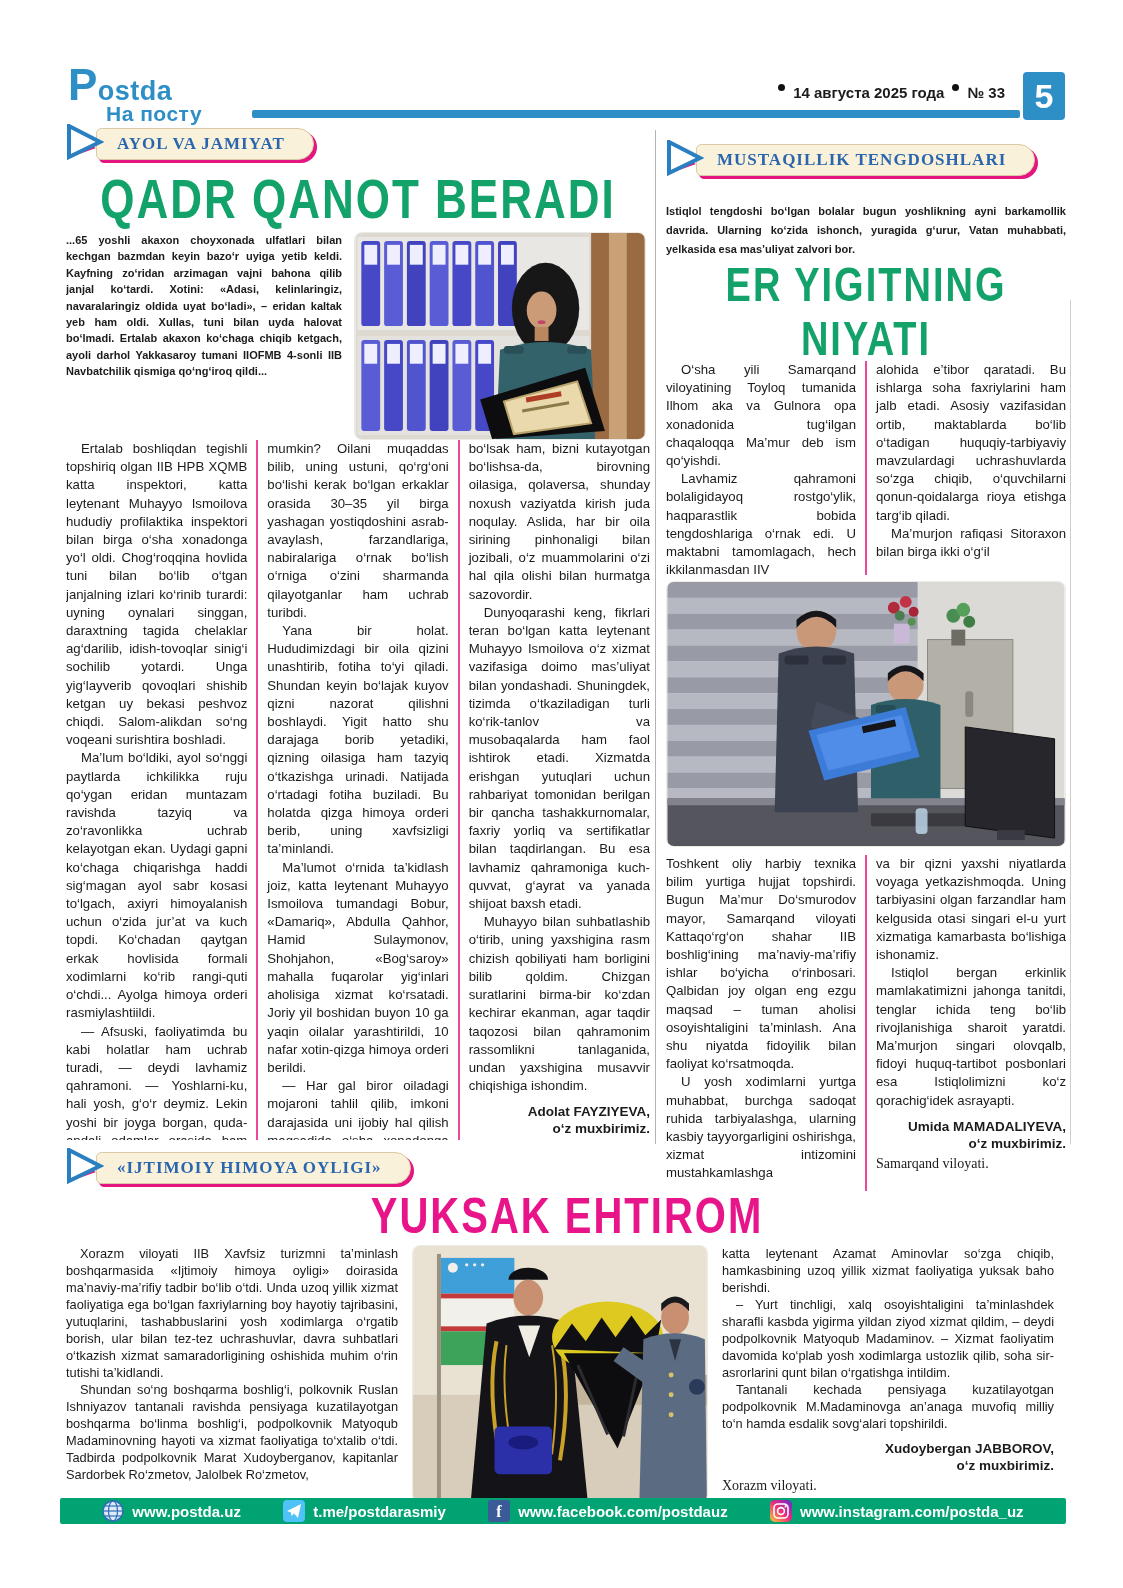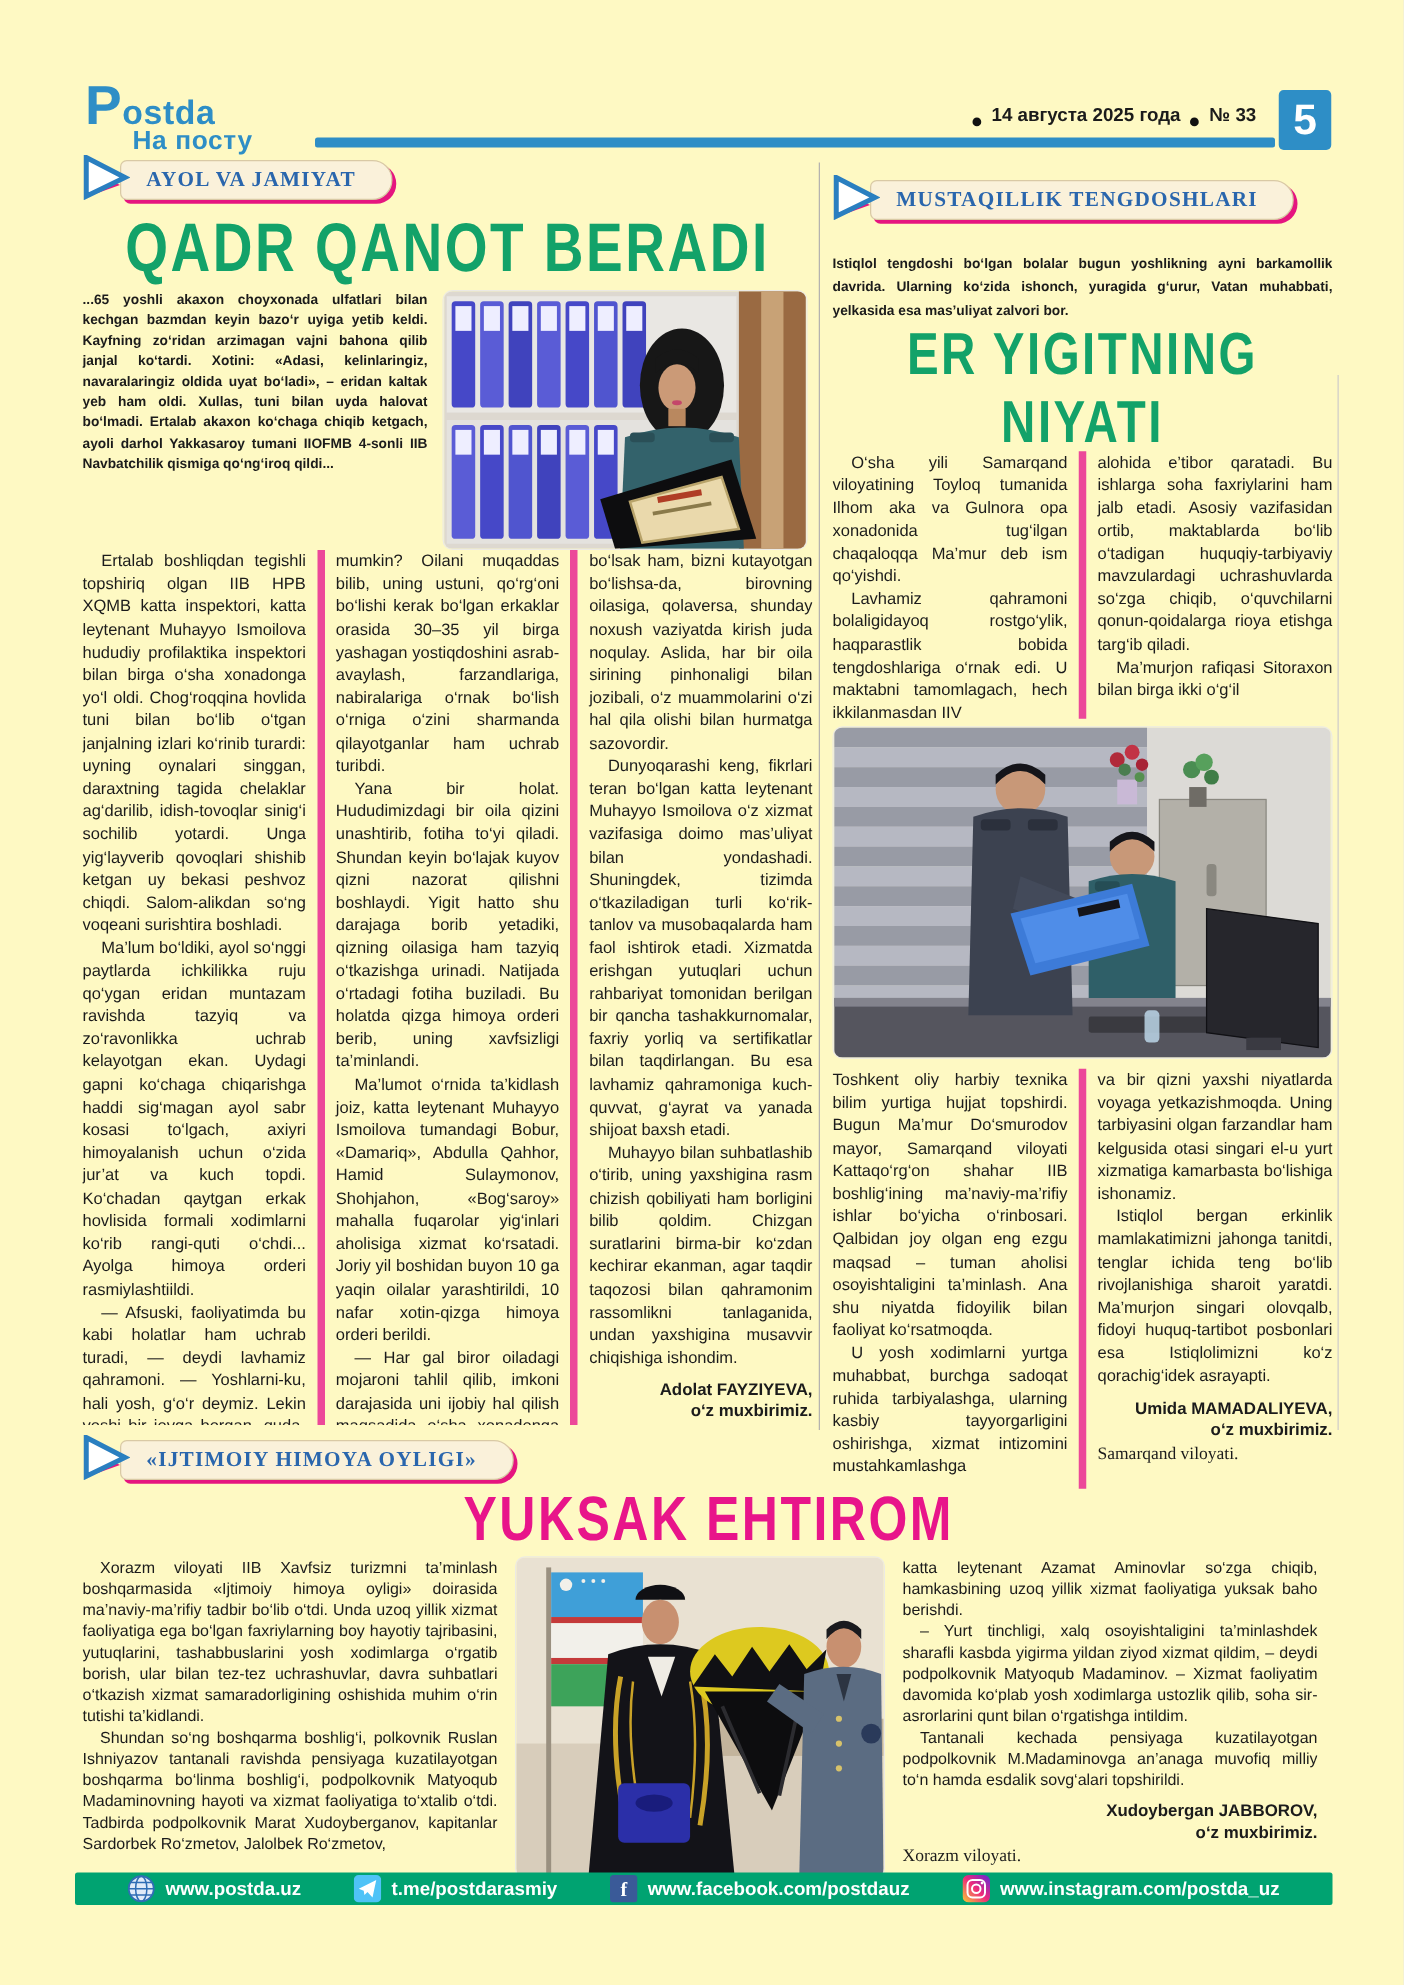--- a/index.html
+++ b/index.html
@@ -1,28 +1,28 @@
 <!DOCTYPE html>
 <html><head>
 <meta charset="utf-8">
 <style>
   * { box-sizing: border-box; margin: 0; padding: 0; }
   html,body { background:#e9e7e2; }
   .page {
     position: relative; width: 1123px; height: 1588px;
-    background: #fef9c3; margin: 0 auto; overflow: hidden;
+    background: #ffffff; margin: 0 auto; overflow: hidden;
     font-family: "Liberation Sans", sans-serif; color: #1b1b1b;
   }
   
   .masthead-logo { position:absolute; left:68px; top:70px; color:#2e8ec6; font-weight:bold; }
   .logo-line1 { font-size:27px; line-height:30px; letter-spacing:.5px; }
   .logo-line1::first-letter { font-size:44px; }
   .logo-line2 { font-size:21px; margin-left:38px; margin-top:-4px; letter-spacing:.5px; }
   .masthead-rule { position:absolute; left:252px; top:110px; width:768px; height:8px; background:#2e8ec6; border-radius:2px; }
-  .masthead-date { position:absolute; right:118px; top:84px; font-weight:bold; font-size:15px; display:flex; align-items:flex-end; gap:8px; }
+  .masthead-date { position:absolute; right:118px; top:84px; font-weight:bold; font-size:15px; display:flex; align-items:flex-start; gap:8px; }
   .dot { width:7px; height:7px; border-radius:50%; background:#111; display:inline-block; }
   .page-number-box { position:absolute; right:58px; top:72px; width:42px; height:48px; background:#2e8ec6; color:#fff; border-radius:4px; display:flex; align-items:center; justify-content:center; font-size:34px; font-weight:bold; }
   
   .tag { display:flex; align-items:center; height:36px; }
   .tag-arrow { position:relative; z-index:2; margin-right:-8px; }
   .tag-pill {
     background:#faf1da; border:1px solid #d9c9a5; border-radius:6px 18px 18px 6px;
     box-shadow:3px 3px 0 #e5157f; padding:5px 28px 5px 20px;
     font-family:"Liberation Serif", serif; font-weight:bold; color:#2a66ad;
     font-size:17px; letter-spacing:1px; white-space:nowrap;
@@ -30,21 +30,21 @@
   
   .headline { text-align:center; font-weight:bold; letter-spacing:2px; transform:scaleY(1.25); transform-origin:center; }
   .headline-green { color:#13a269; }
   .headline-magenta { color:#e8158a; }
   
   .lead { font-weight:bold; text-align:justify; font-size:11px; line-height:16.4px; overflow:hidden; }
   .cols { display:flex; }
   .col { flex:1; padding:0 9px; font-size:13.2px; line-height:18.2px; text-align:justify; overflow:hidden; }
   .col:first-child { padding-left:0; }
   .col:last-child { padding-right:0; }
-  .col + .col { border-left:6px solid #ec4899; }
+  .col + .col { border-left:2px solid #ec4899; }
   .col p { margin:0; text-indent:15px; }
   .col.continued p:first-child { text-indent:0; }
   .byline { margin-top:8px; }
   .byline-name, .byline-role { text-align:right; font-weight:bold; font-size:13.5px; line-height:17px; }
   .byline-loc { font-family:"Liberation Serif", serif; font-size:14px; margin-top:3px; }
   
   .left-article  { position:absolute; left:66px;  top:126px; width:584px; }
   .right-article { position:absolute; left:666px; top:142px; width:400px; }
   .center-divider { position:absolute; left:655px; top:130px; width:1px; height:1014px; background:#b5b3af; }
   .right-edge-rule { position:absolute; left:1070px; top:300px; width:1px; height:844px; background:#cfcdc9; }

